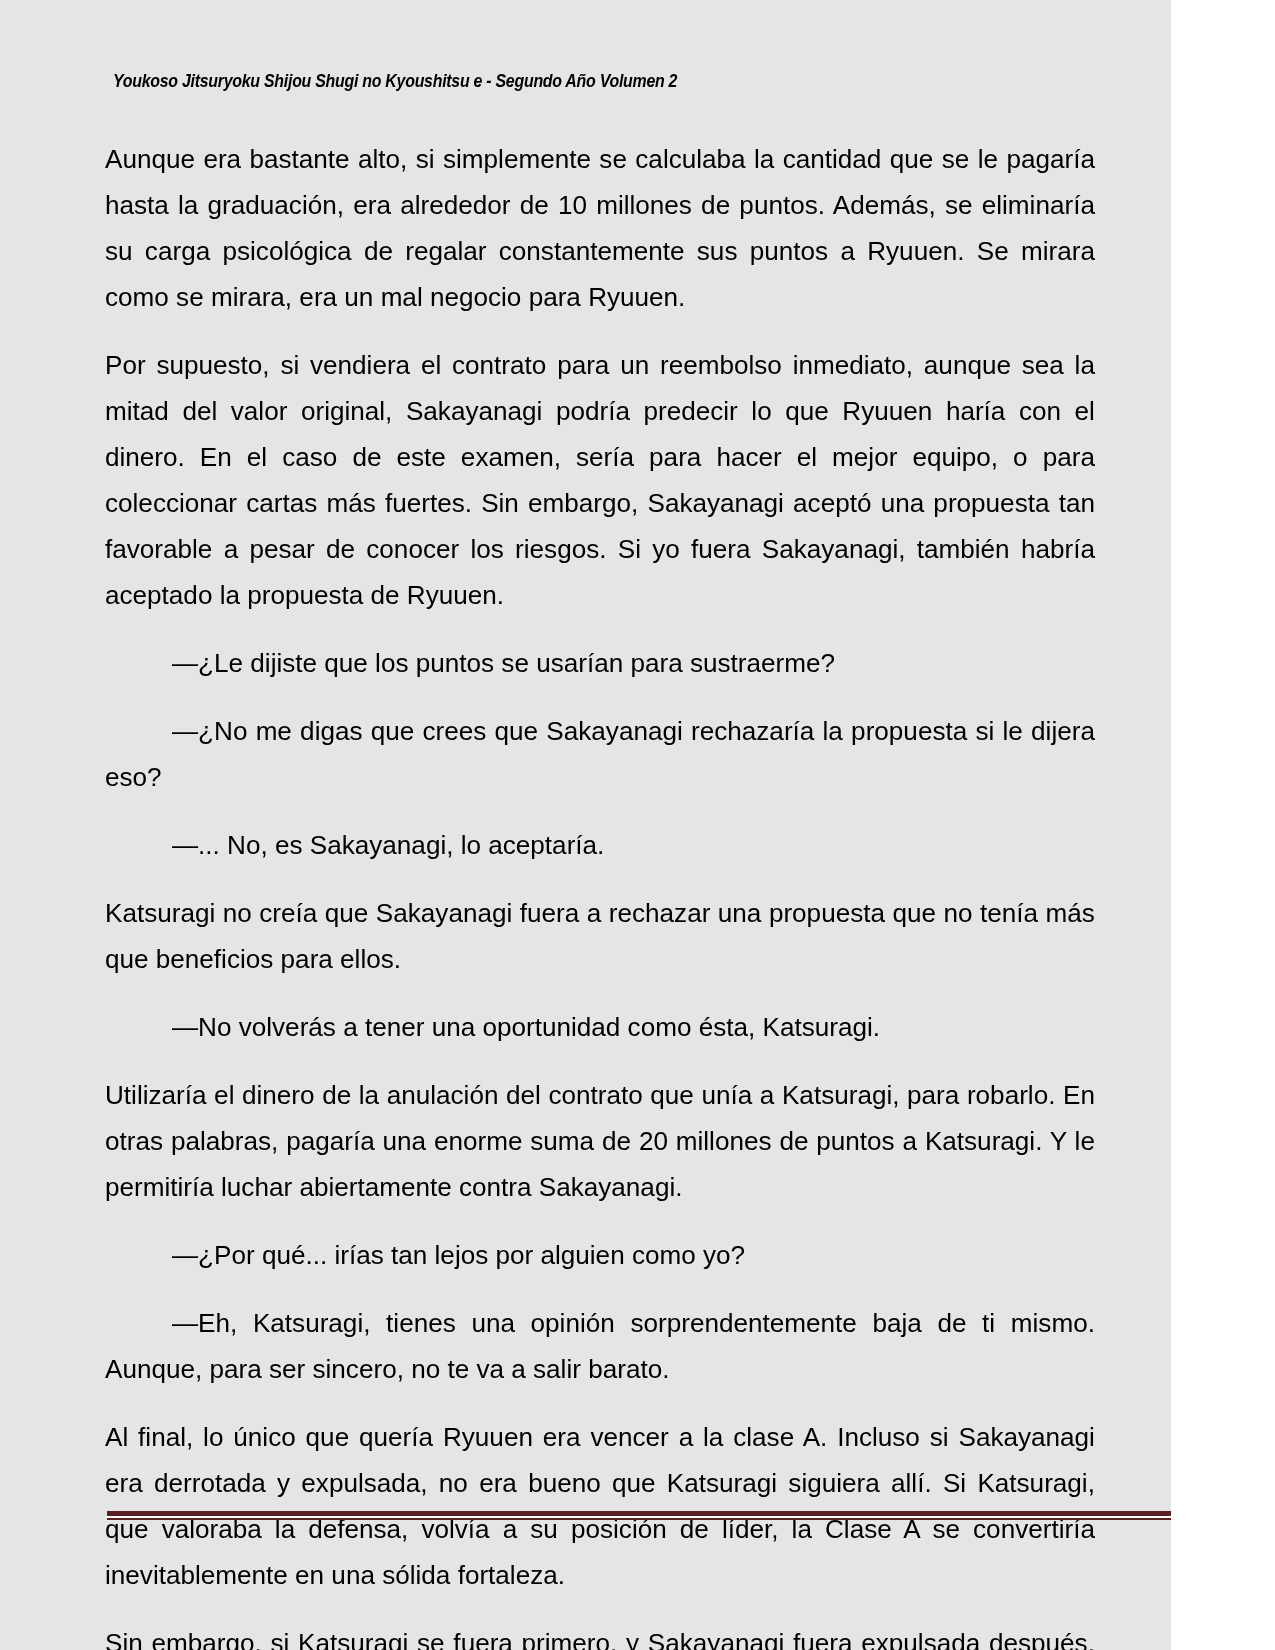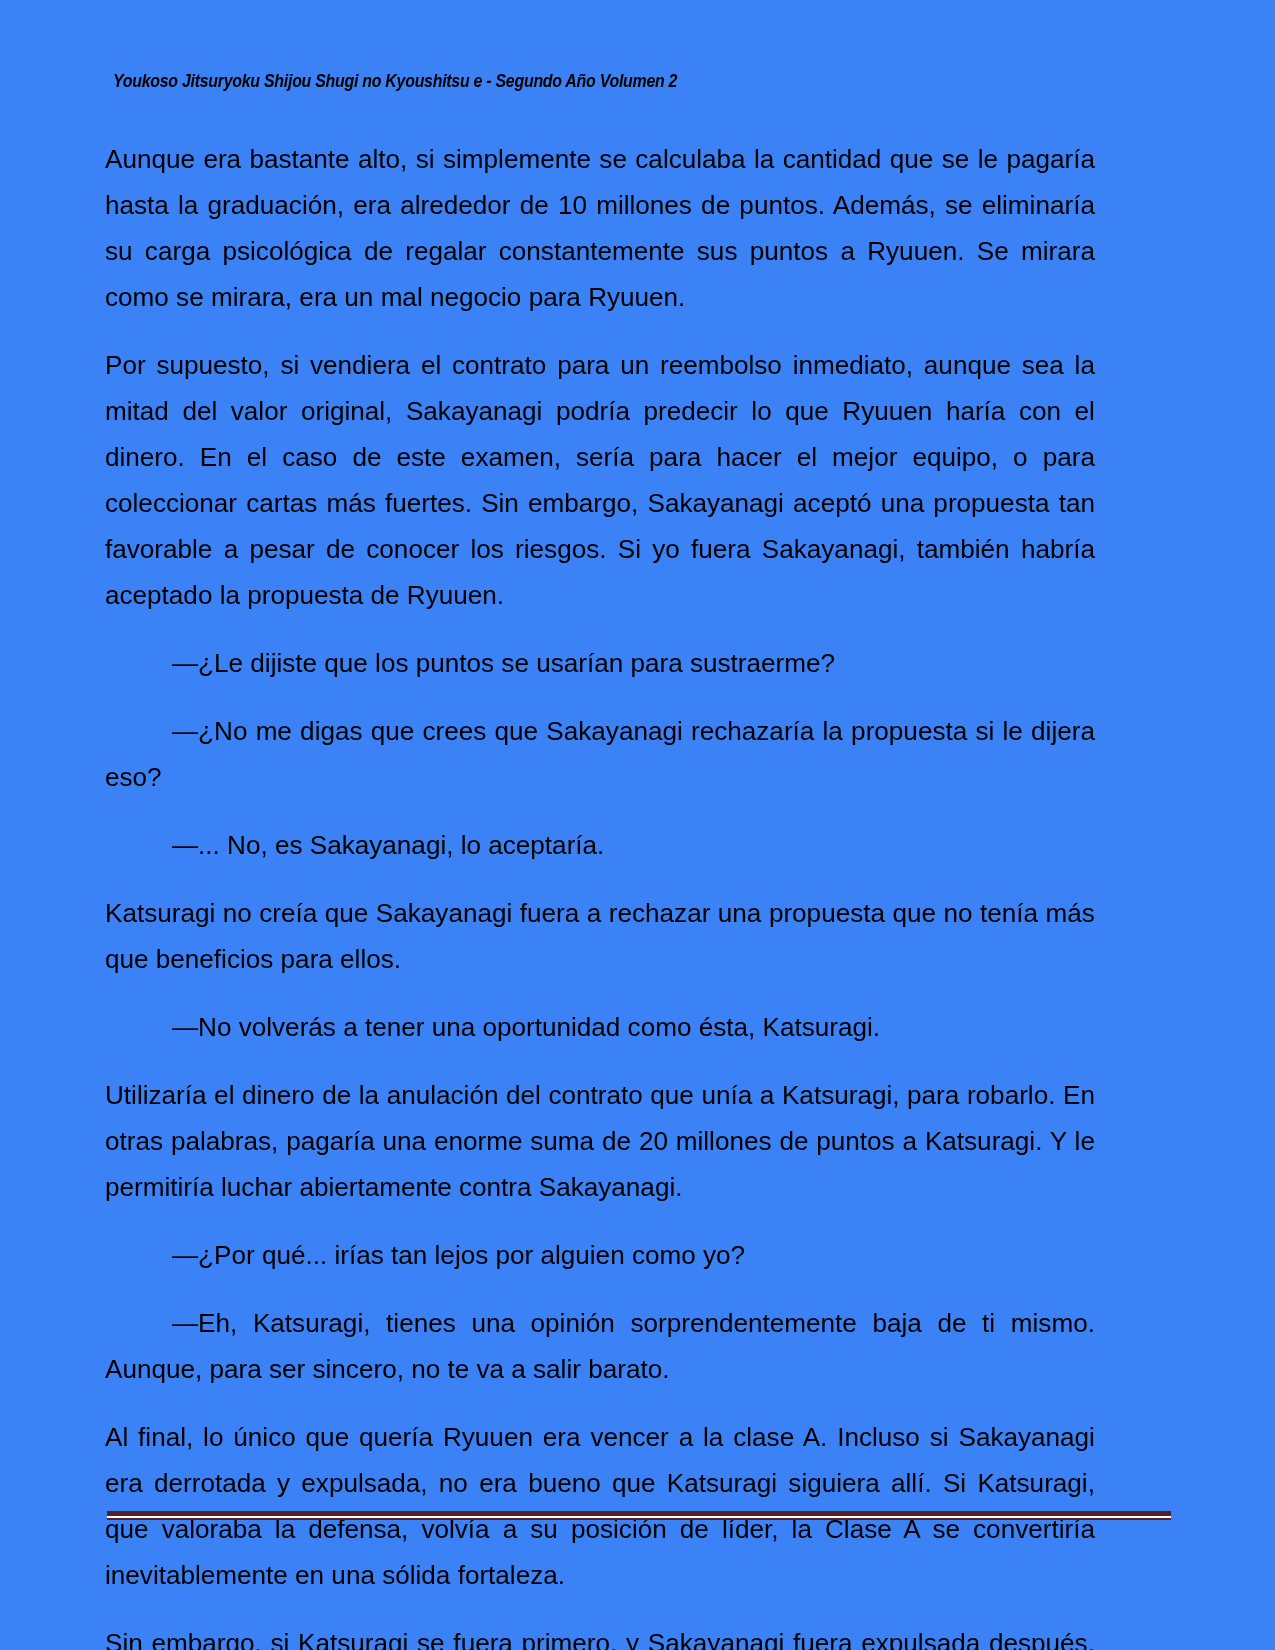--- a/index.html
+++ b/index.html
@@ -13,23 +13,23 @@
     font-family: "Liberation Sans", sans-serif;
     color: #000000;
     position: relative;
     overflow: hidden;
   }
 
   .page {
     position: absolute;
     top: 0;
     left: 0;
-    width: 1275px;
+    width: 1171px;
     height: 1650px;
-    background: #3b82f6;
+    background: #e5e5e5;
   }
 
   
   .running-header {
     position: absolute;
     left: 113px;
     top: 70px;
     width: 1000px;
     font-family: "Liberation Sans", sans-serif;
     font-weight: bold;

